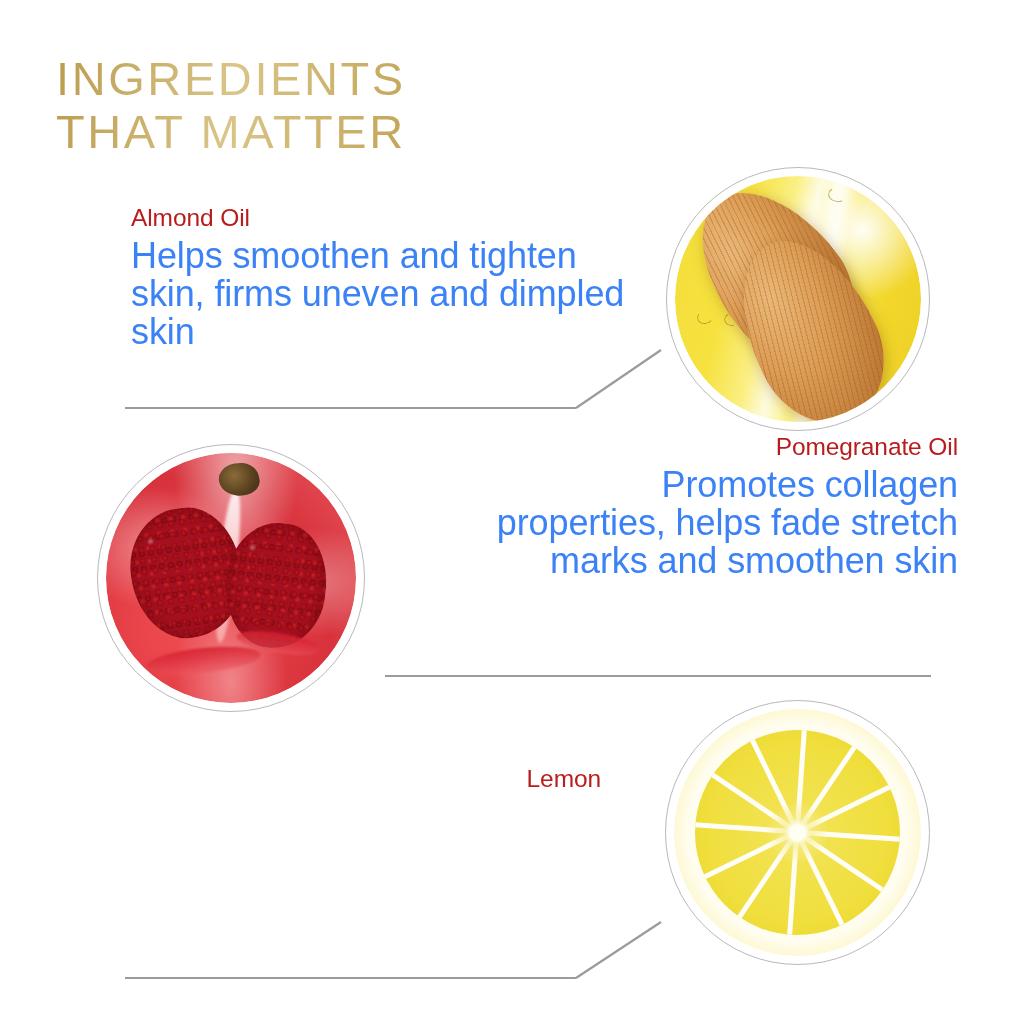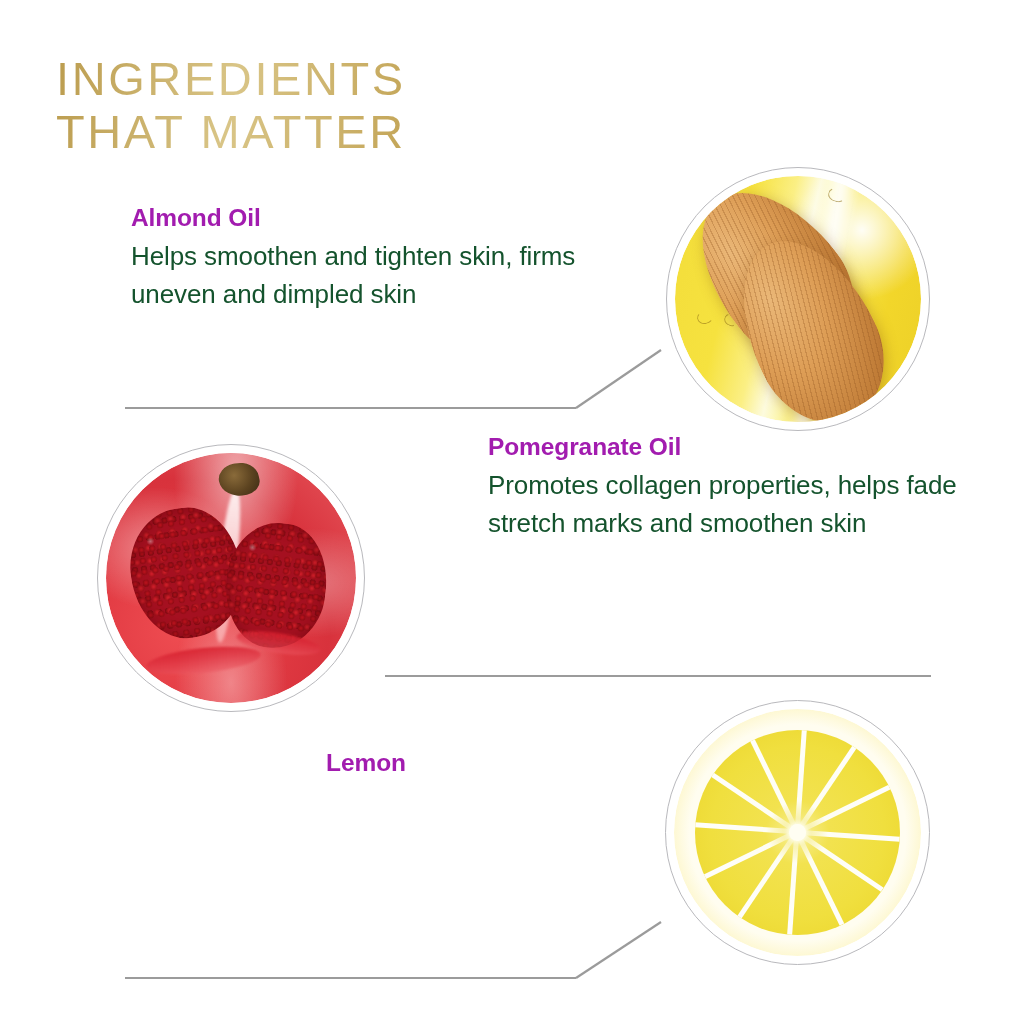--- a/index.html
+++ b/index.html
@@ -37,42 +37,42 @@
     background-clip: text;
     -webkit-text-fill-color: transparent;
     white-space: pre-line;
     user-select: none;
   }
 
   
   .block { position: absolute; }
   .block .ing-name {
     font-size: 24.5px;
-    font-weight: 700;
-    color: #a21caf;
+    font-weight: 400;
+    color: #b91c1c;
     letter-spacing: -0.1px;
     line-height: 30px;
     margin-bottom: 4px;
   }
   .block .ing-desc {
-    font-size: 26px;
+    font-size: 36px;
     font-weight: 300;
-    color: #14532d;
+    color: #3b82f6;
     line-height: 38px;
     letter-spacing: -0.1px;
   }
 
   #block-almond {
     left: 131px; top: 203px; width: 520px; text-align: left;
   }
   #block-pomegranate {
-    right: 94px; top: 432px; width: 470px; text-align: left;
+    right: 94px; top: 432px; width: 470px; text-align: right;
   }
   #block-lemon {
-    left: 131px; top: 748px; width: 470px; text-align: center;
+    left: 131px; top: 764px; width: 470px; text-align: right;
   }
 
   
   .divider { position: absolute; overflow: visible; }
   .divider line { stroke: #9b9b9b; stroke-width: 2.2; }
 
   
   .circle-wrap {
     position: absolute;
     border-radius: 50%;

